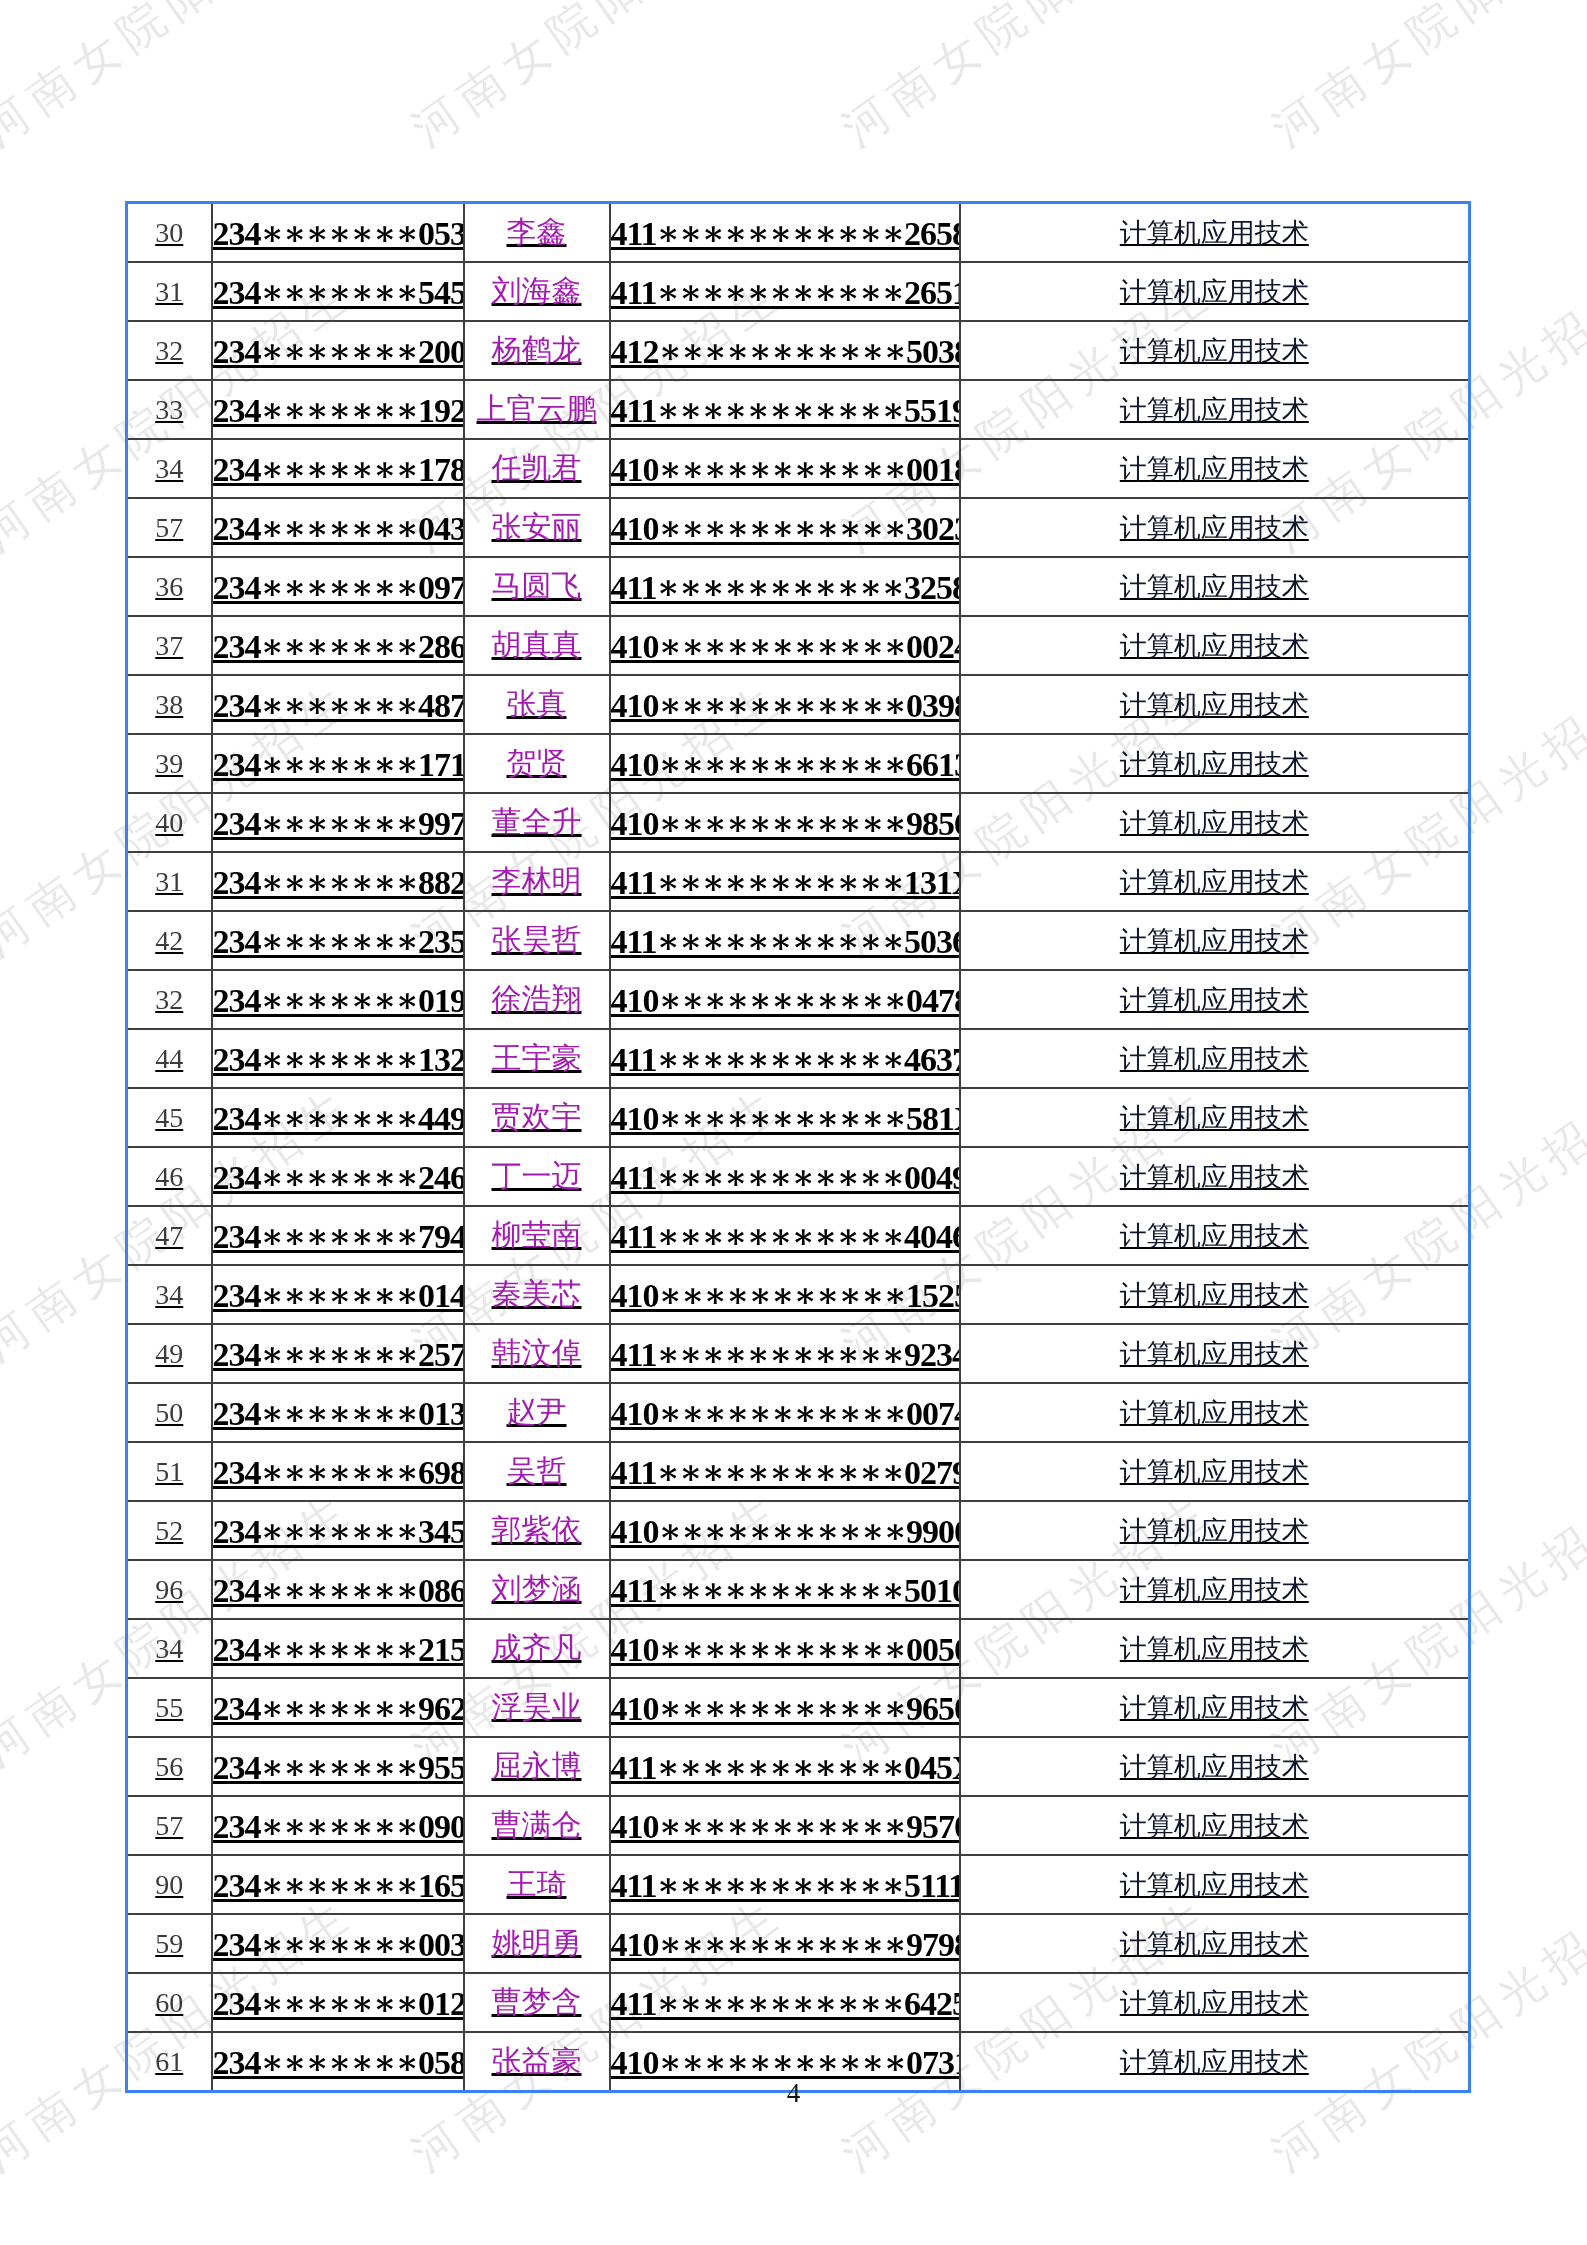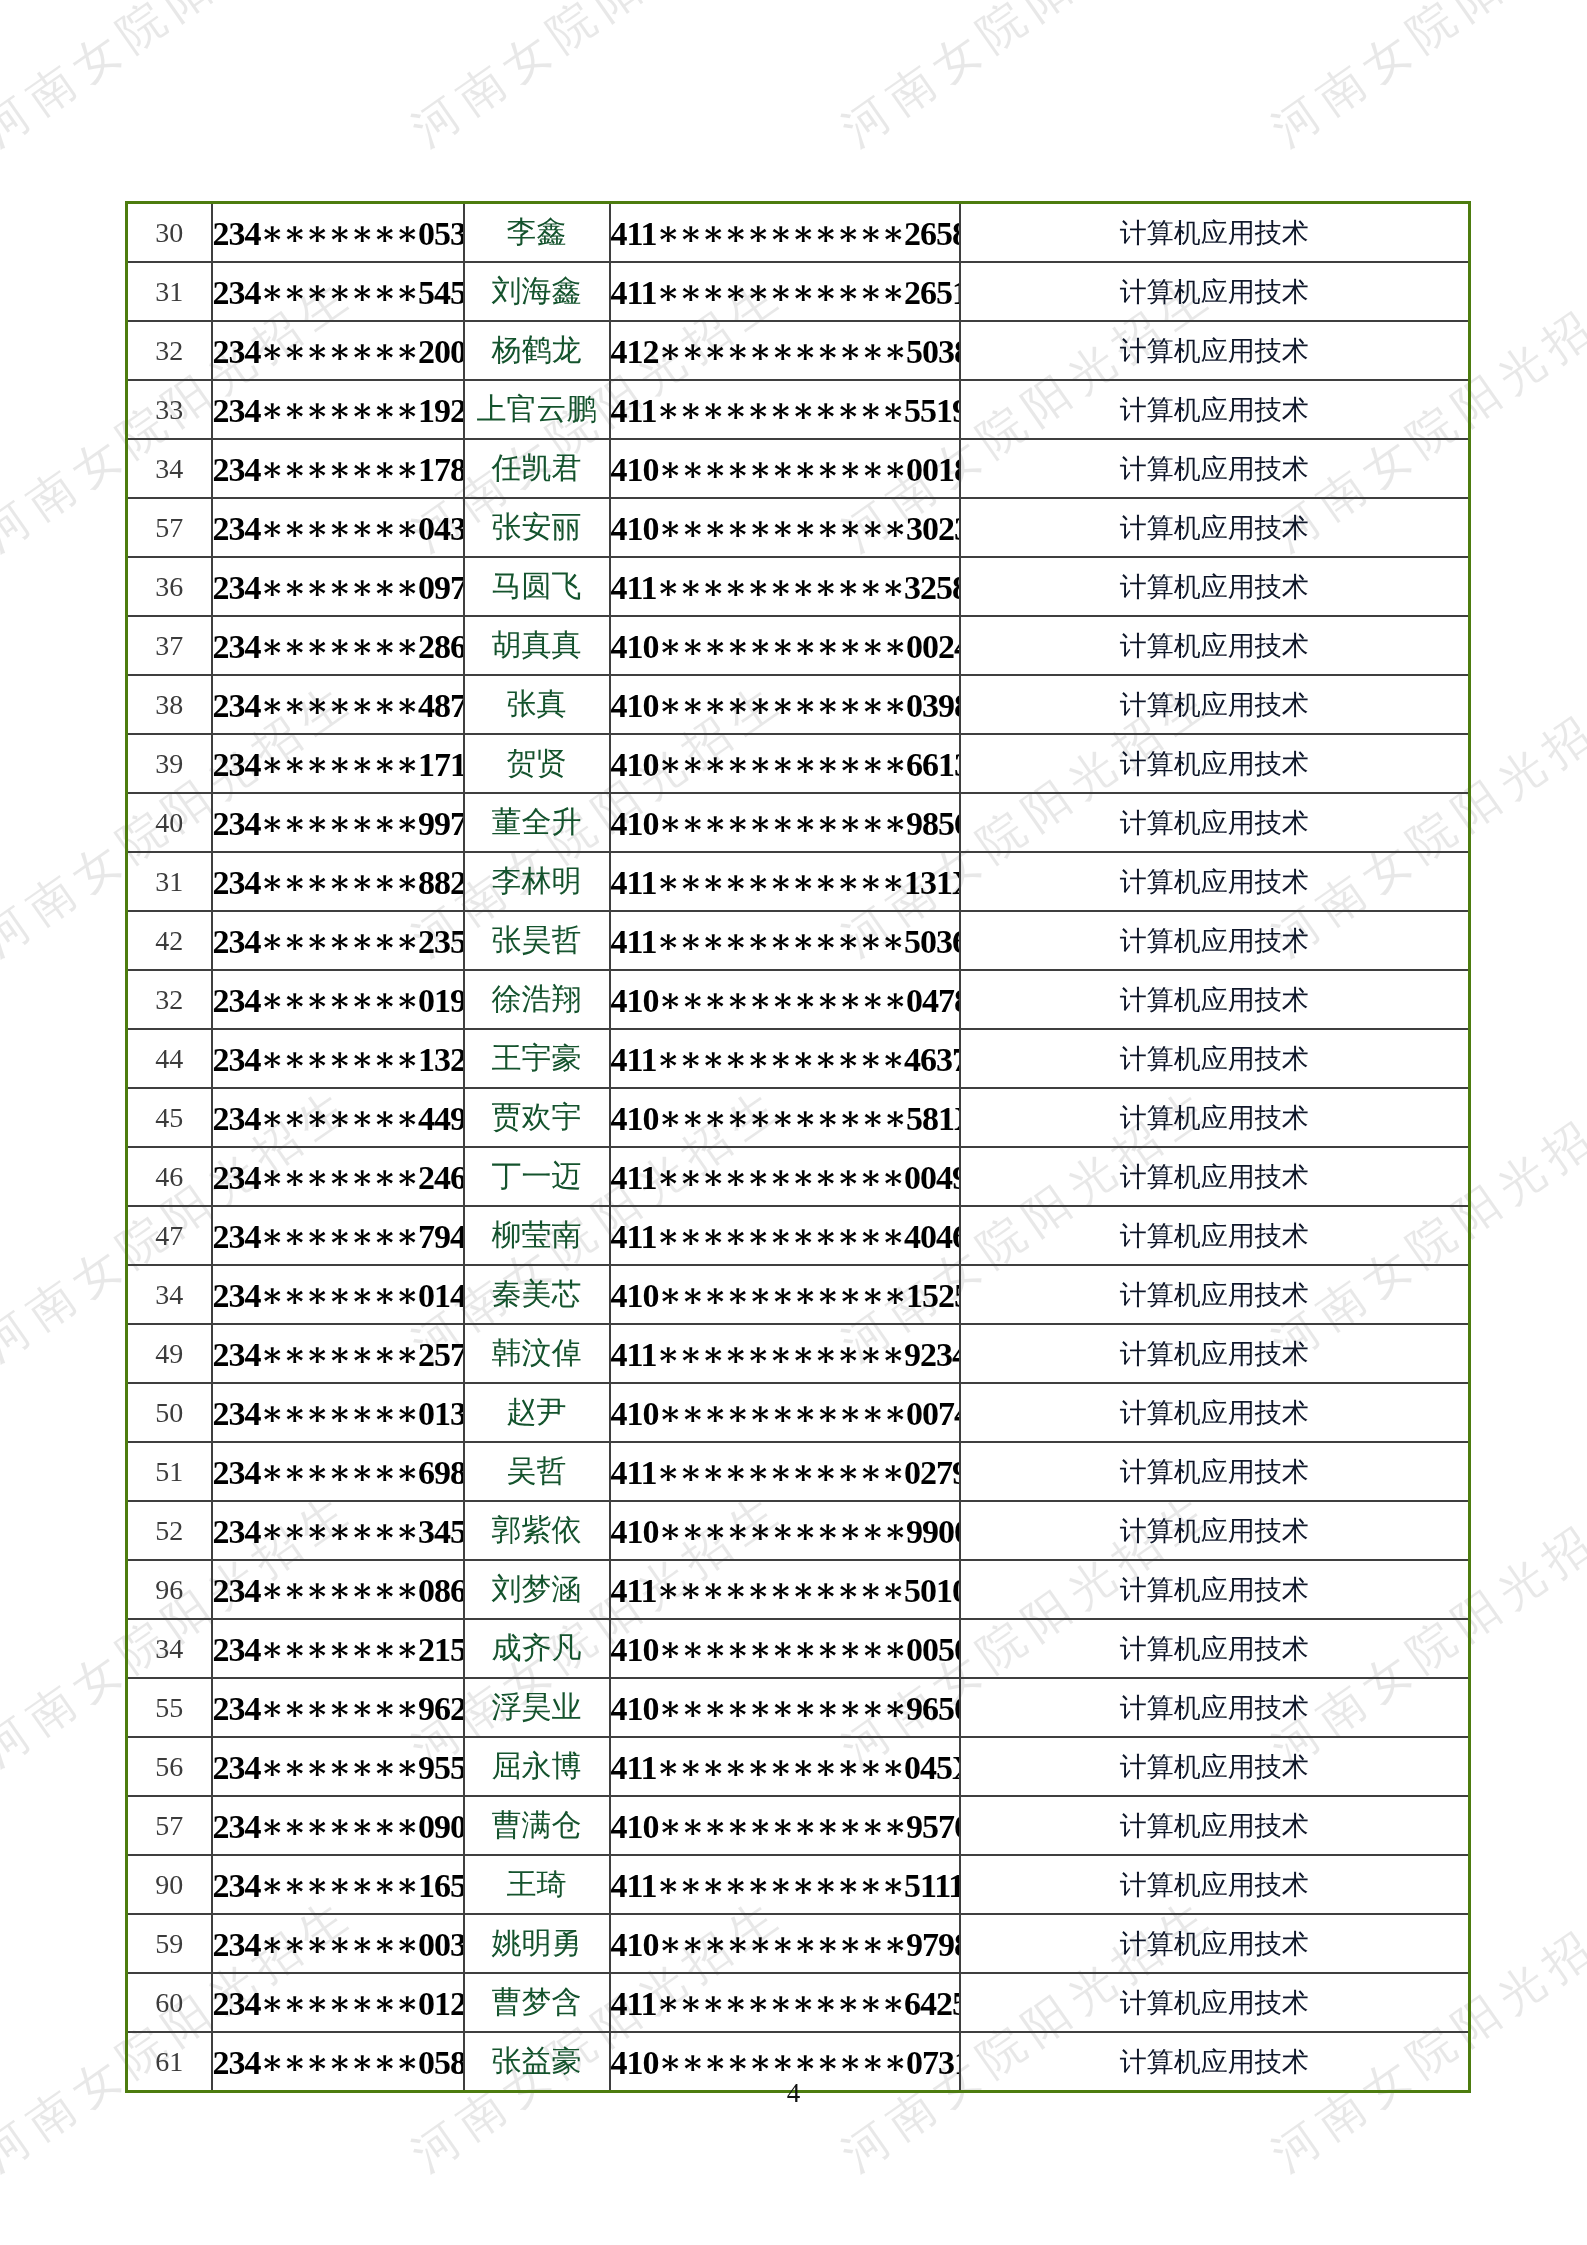--- a/index.html
+++ b/index.html
@@ -9,26 +9,26 @@
 
   
   .wm-layer{position:absolute;inset:0;pointer-events:none;}
   .wm{position:absolute;white-space:nowrap;font-size:46px;letter-spacing:9px;
       color:#000;opacity:0.085;transform:rotate(-35deg);transform-origin:left top;
       font-family:"Liberation Serif","DejaVu Serif",serif;}
 
   
   table.roster{position:absolute;left:125px;top:201px;width:1343px;
       border-collapse:collapse;table-layout:fixed;
-      border:3px solid #4d7c0f;}
+      border:3px solid #3b82f6;text-decoration:underline;}
   table.roster td{border:2px solid #3f3f3f;height:57px;padding:0;
       text-align:center;vertical-align:middle;overflow:hidden;}
   td.c-no   {font-size:28px;color:#3c3c3c;}
   td.c-exam {font-size:34px;font-weight:bold;color:#000;letter-spacing:-1px;}
-  td.c-name {font-size:30px;color:#14532d;}
+  td.c-name {font-size:30px;color:#a21caf;}
   td.c-id   {font-size:34px;font-weight:bold;color:#000;letter-spacing:-1px;}
   td.c-major{font-size:27px;color:#0f172a;}
 
   .page-number{position:absolute;left:0;top:2078px;width:1587px;
       text-align:center;font-size:27px;color:#111;}
 </style>
 </head>
 <body>
 
 <div class="page">

